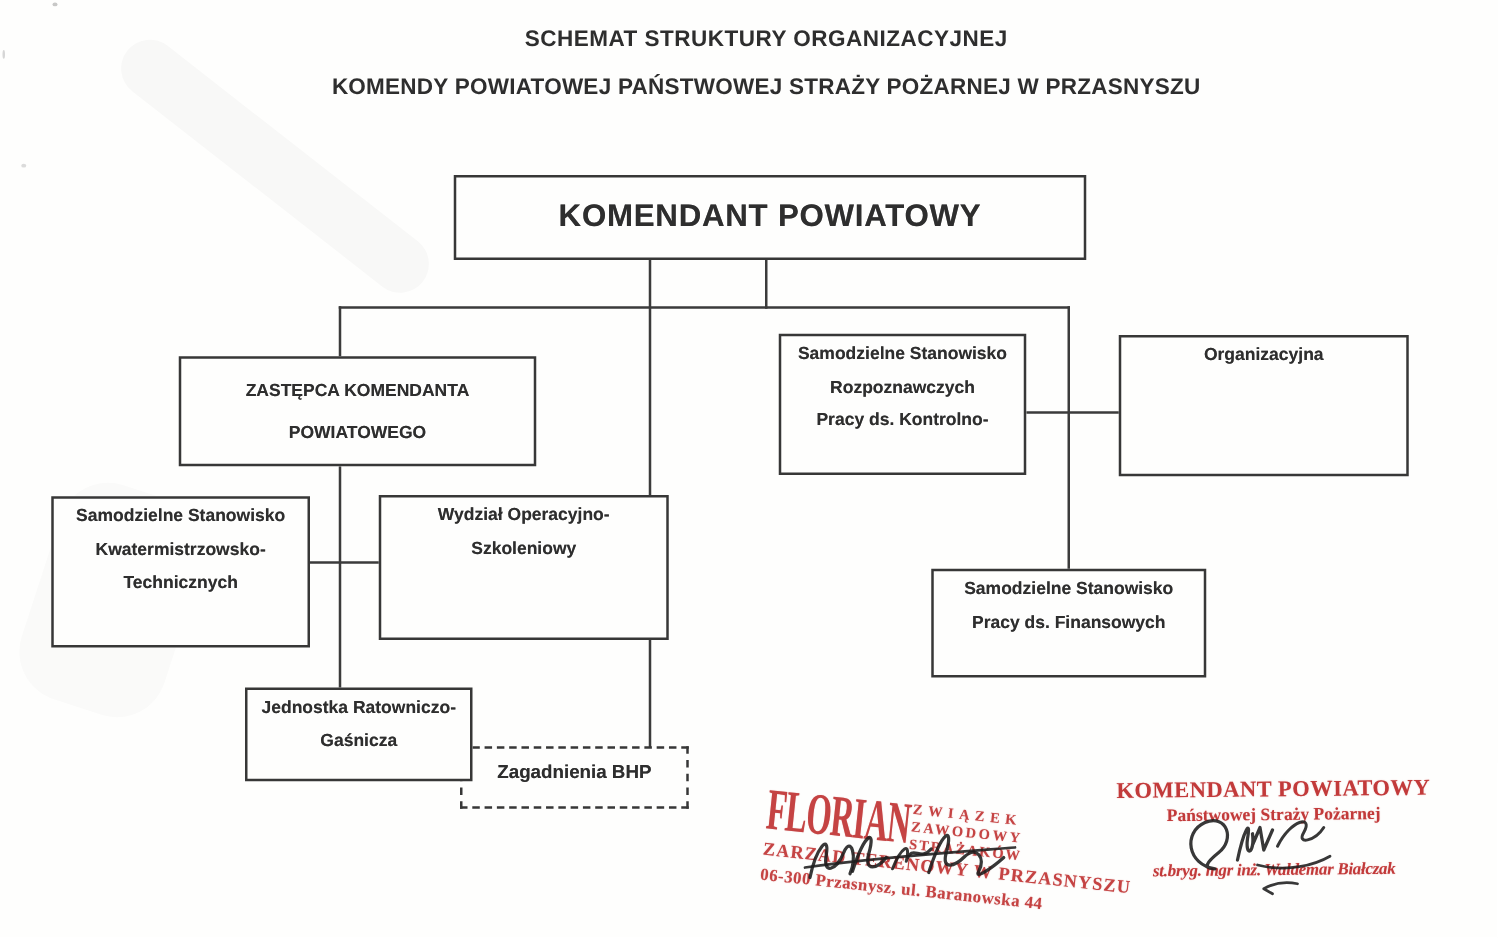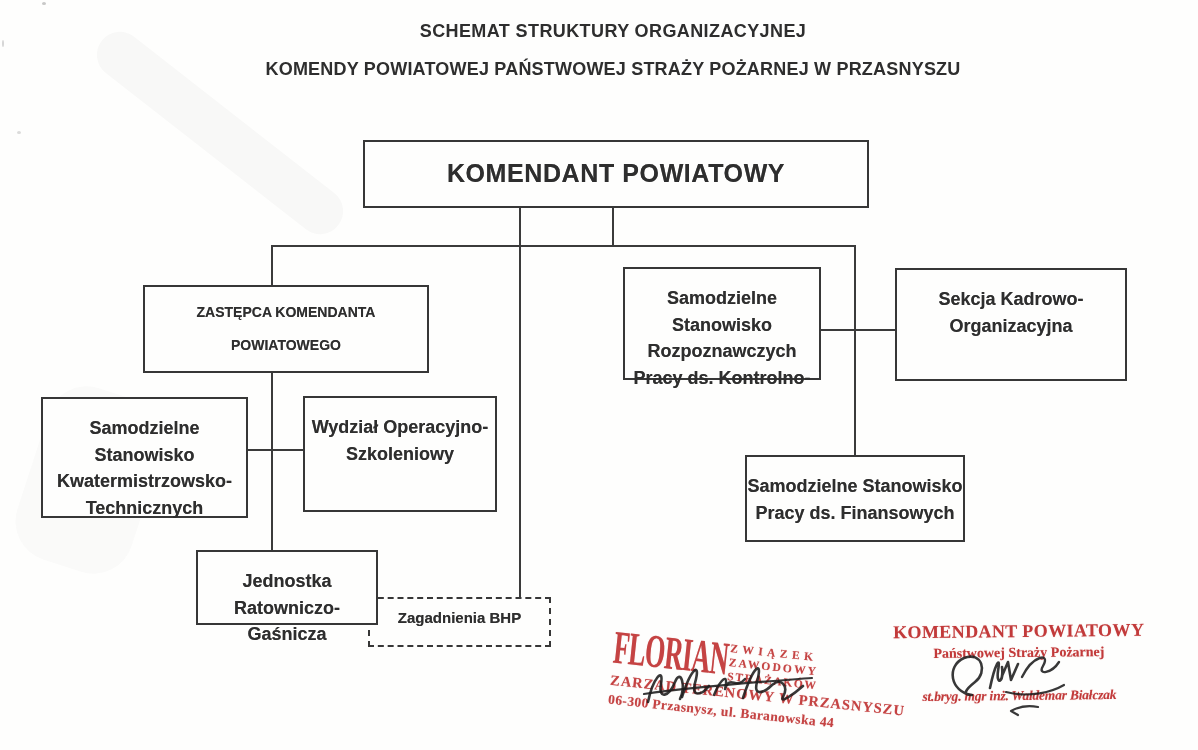--- a/index.html
+++ b/index.html
@@ -39,23 +39,23 @@
   .c6{left:821px;top:329px;width:76px;height:2px;}    
   .c7{left:271px;top:373px;width:2px;height:179px;}   
   .c8{left:248px;top:449px;width:57px;height:2px;}    
 
   
   .obox{position:absolute;box-sizing:border-box;border:2px solid #373737;background:#fefefd;
         text-align:center;font-weight:bold;color:var(--diagram-ink);z-index:2;
         text-shadow:0 0 .4px rgba(46,46,46,.6);}
   .b-komendant{left:363px;top:140px;width:506px;height:68px;font-size:25px;line-height:62px;letter-spacing:.6px;}
   .b-zastepca{left:143px;top:285px;width:286px;height:88px;font-size:14px;line-height:33px;padding-top:9px;}
-  .sm{font-size:18px;line-height:26.5px;padding-top:16px;}
+  .sm{font-size:14px;line-height:26.5px;padding-top:0;}
   .b-kwater{left:41px;top:397px;width:207px;height:121px;}
-  .b-wydzial{left:303px;top:396px;width:194px;height:116px;}
+  .b-wydzial{left:303px;top:396px;width:232px;height:116px;}
   .b-kontrolno{left:623px;top:267px;width:198px;height:113px;}
   .b-sekcja{left:895px;top:268px;width:232px;height:113px;}
   .b-finanse{left:745px;top:455px;width:220px;height:87px;}
   .b-jednostka{left:196px;top:550px;width:182px;height:75px;z-index:4;}
   .b-bhp{left:368px;top:597px;width:183px;height:50px;border-style:dashed;border-width:2px;
          font-size:15px;line-height:21px;padding-top:8px;z-index:1;background:transparent;}
 
   
   .stamp-florian{position:absolute;left:616px;top:626px;width:240px;z-index:5;
     color:var(--stamp-red);font-family:"Liberation Serif",serif;font-weight:bold;
@@ -128,21 +128,20 @@
     <div>Szkoleniowy</div>
   </div>
 
   <div class="obox sm b-kontrolno">
     <div>Samodzielne Stanowisko</div>
     <div>Rozpoznawczych</div>
     <div>Pracy ds. Kontrolno-</div>
   </div>
 
   <div class="obox sm b-sekcja">
-    <div>Sekcja Kadrowo-</div>
     <div>Organizacyjna</div>
   </div>
 
   <div class="obox sm b-finanse">
     <div>Samodzielne Stanowisko</div>
     <div>Pracy ds. Finansowych</div>
   </div>
 
   <div class="obox sm b-jednostka">
     <div>Jednostka Ratowniczo-</div>

